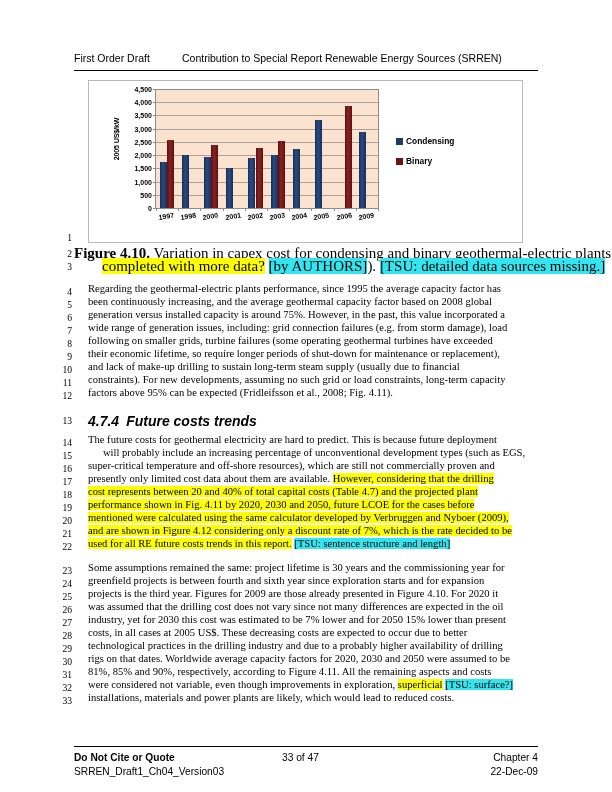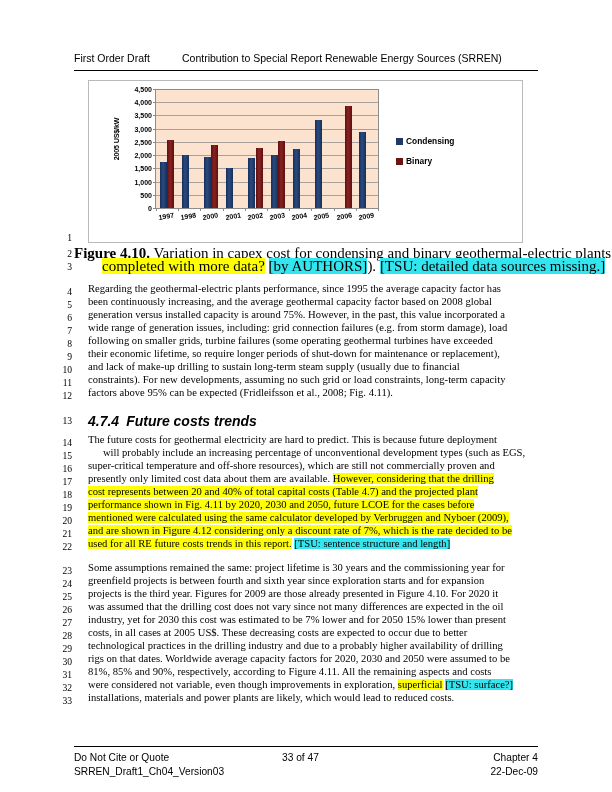--- a/index.html
+++ b/index.html
@@ -233,21 +233,21 @@
     font-family: "Liberation Sans", sans-serif;
     font-size: 10.2px;
   }
   .footer-row {
     position: relative;
     height: 14px;
   }
   .f-left  { position: absolute; left: 0; }
   .f-mid   { position: absolute; left: 208px; }
   .f-right { position: absolute; right: 0; }
-  .bold { font-weight: normal; }
+  .bold { font-weight: bold; }
 </style>
 </head>
 <body>
 
 <div class="page">
 
   <div class="header">
     <span class="header-left">First Order Draft</span>
     <span class="header-right">Contribution to Special Report Renewable Energy Sources (SRREN)</span>
   </div>

